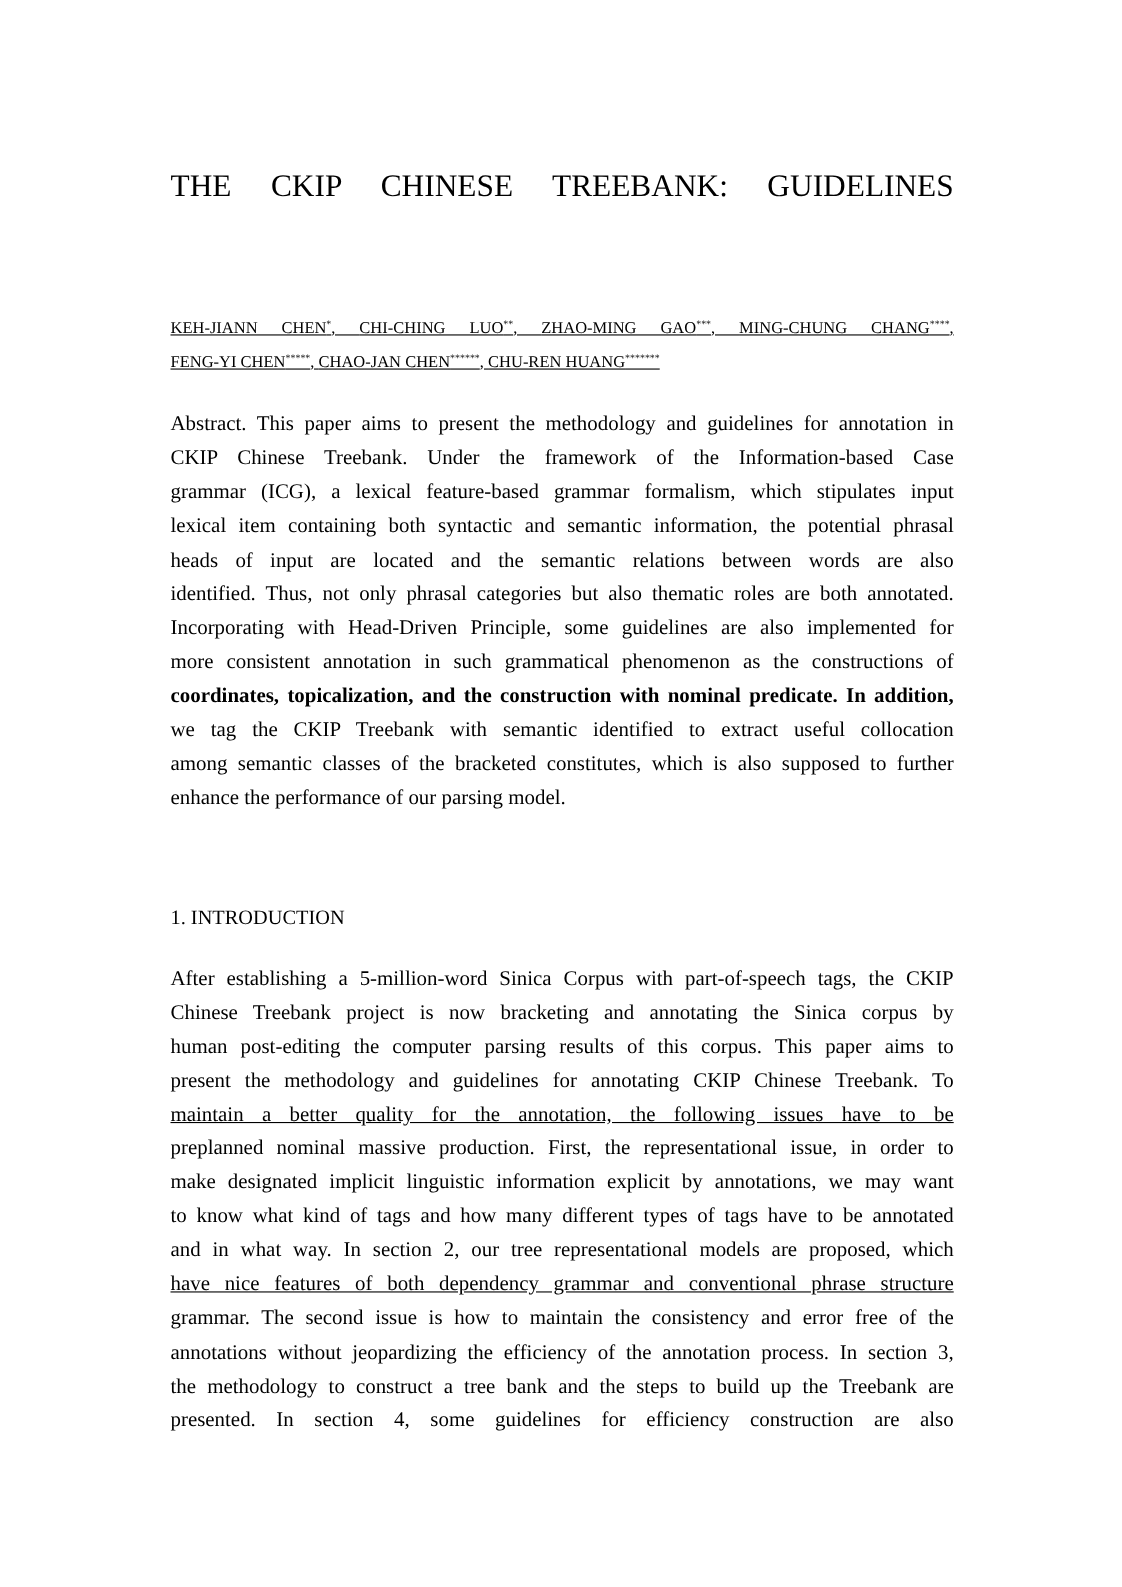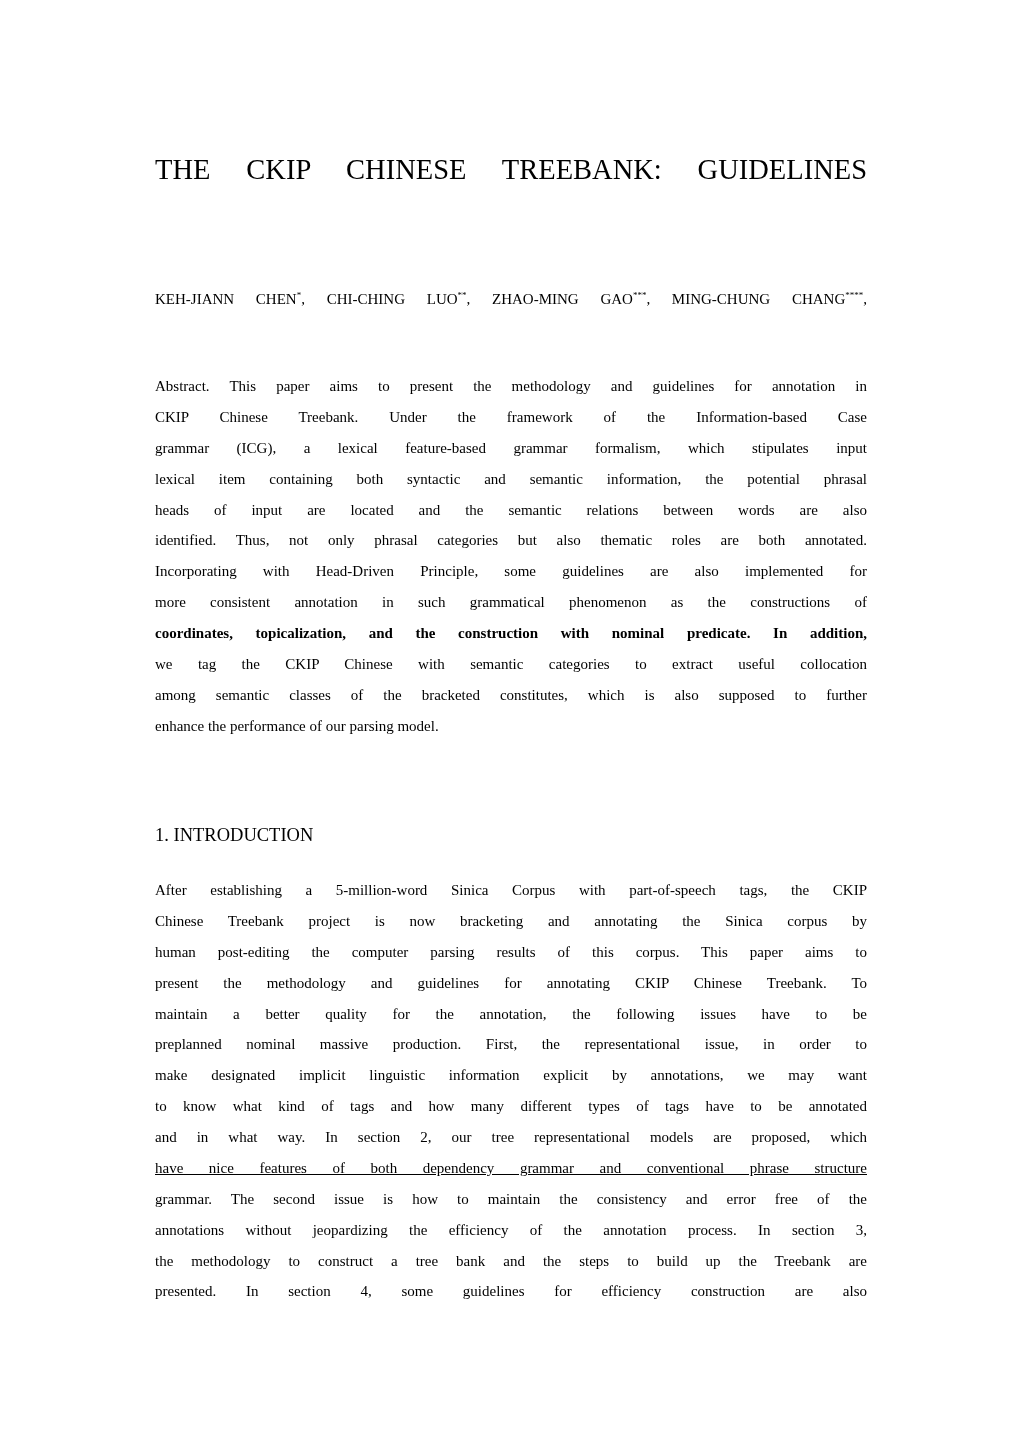--- a/index.html
+++ b/index.html
@@ -1,63 +1,66 @@
 <!DOCTYPE html>
 <html><head>
 <meta charset="utf-8">
 <style>
   html, body { margin: 0; padding: 0; background: #ffffff; }
   body { width: 1020px; height: 1443px; position: relative; overflow: hidden; color: #000; font-family: "Liberation Serif", serif; }
   .page { position: absolute; left: 0; top: 12px; width: 1020px; height: 1443px; }
   .title-line { position: absolute; left: 155px; width: 712px; font-size: 28.5px; line-height: 34px; text-align: justify; text-align-last: justify; white-space: nowrap; }
   .title-line.last { text-align-last: left; }
-  .authors-line { position: absolute; left: 155px; width: 712px; font-size: 15px; line-height: 20px; text-align: justify; text-align-last: justify; white-space: nowrap; }
+  .authors-line { position: absolute; left: 155px; width: 712px; font-size: 15px; line-height: 20px; text-align: justify; text-align-last: justify; white-space: nowrap; text-decoration: underline; }
   .authors-line.last { text-align-last: left; }
   .authors-line sup { font-size: 9px; vertical-align: 6px; line-height: 0; }
-  .line { position: absolute; left: 155px; width: 712px; font-size: 15px; line-height: 24px; text-align: justify; text-align-last: justify; white-space: nowrap; }
+  .line { position: absolute; left: 155px; width: 712px; font-size: 19px; line-height: 24px; text-align: justify; text-align-last: justify; white-space: nowrap; }
   .line.last { text-align-last: left; }
   .heading { position: absolute; left: 155px; font-size: 18.5px; line-height: 24px; font-weight: normal; }
 </style>
 </head>
 <body>
 
 <div class="page">
 
   <div class="title-line" style="top:141px;">THE CKIP CHINESE TREEBANK: GUIDELINES</div>
 
   <div class="authors-line" style="top:277px;">
     <span>KEH-JIANN CHEN</span><sup>*</sup><span>, </span>
     <span>CHI-CHING LUO</span><sup>**</sup><span>, </span>
     <span>ZHAO-MING GAO</span><sup>***</sup><span>, </span>
     <span>MING-CHUNG CHANG</span><sup>****</sup><span>,</span>
   </div>
+  <div class="authors-line last" style="top:308px;">
+    <span>FENG-YI CHEN</span><sup>*****</sup><span>, </span><span>CHAO-JAN CHEN</span><sup>******</sup><span>, </span><span>CHU-REN HUANG</span><sup>*******</sup>
+  </div>
 
   <div>
     <div class="line" style="top:362px;">Abstract. This paper aims to present the methodology and guidelines for annotation in</div>
     <div class="line" style="top:393px;">CKIP Chinese Treebank. Under the framework of the Information-based Case</div>
     <div class="line" style="top:424px;">grammar (ICG), a lexical feature-based grammar formalism, which stipulates input</div>
     <div class="line" style="top:455px;">lexical item containing both syntactic and semantic information, the potential phrasal</div>
     <div class="line" style="top:486px;">heads of input are located and the semantic relations between words are also</div>
     <div class="line" style="top:516px;">identified. Thus, not only phrasal categories but also thematic roles are both annotated.</div>
     <div class="line" style="top:547px;">Incorporating with Head-Driven Principle, some guidelines are also implemented for</div>
     <div class="line" style="top:578px;">more consistent annotation in such grammatical phenomenon as the constructions of</div>
     <div class="line" style="top:609px;font-weight:bold;">coordinates, topicalization, and the construction with nominal predicate. In addition,</div>
-    <div class="line" style="top:640px;">we tag the CKIP Chinese with semantic categories to extract useful collocation</div>
+    <div class="line" style="top:640px;">we tag the CKIP Treebank with semantic identified to extract useful collocation</div>
     <div class="line" style="top:671px;">among semantic classes of the bracketed constitutes, which is also supposed to further</div>
     <div class="line last" style="top:702px;">enhance the performance of our parsing model.</div>
   </div>
 
   <div class="heading" style="top:811px;">1. INTRODUCTION</div>
 
   <div>
     <div class="line" style="top:866px;">After establishing a 5-million-word Sinica Corpus with part-of-speech tags, the CKIP</div>
     <div class="line" style="top:897px;">Chinese Treebank project is now bracketing and annotating the Sinica corpus by</div>
     <div class="line" style="top:928px;">human post-editing the computer parsing results of this corpus. This paper aims to</div>
     <div class="line" style="top:959px;">present the methodology and guidelines for annotating CKIP Chinese Treebank. To</div>
-    <div class="line" style="top:990px;">maintain a better quality for the annotation, the following issues have to be</div>
+    <div class="line" style="top:990px;text-decoration:underline;">maintain a better quality for the annotation, the following issues have to be</div>
     <div class="line" style="top:1020px;">preplanned nominal massive production. First, the representational issue, in order to</div>
     <div class="line" style="top:1051px;">make designated implicit linguistic information explicit by annotations, we may want</div>
     <div class="line" style="top:1082px;">to know what kind of tags and how many different types of tags have to be annotated</div>
     <div class="line" style="top:1113px;">and in what way. In section 2, our tree representational models are proposed, which</div>
     <div class="line" style="top:1144px;text-decoration:underline;">have nice features of both dependency grammar and conventional phrase structure</div>
     <div class="line" style="top:1175px;">grammar. The second issue is how to maintain the consistency and error free of the</div>
     <div class="line" style="top:1206px;">annotations without jeopardizing the efficiency of the annotation process. In section 3,</div>
     <div class="line" style="top:1237px;">the methodology to construct a tree bank and the steps to build up the Treebank are</div>
     <div class="line" style="top:1267px;">presented. In section 4, some guidelines for efficiency construction are also</div>
   </div>

